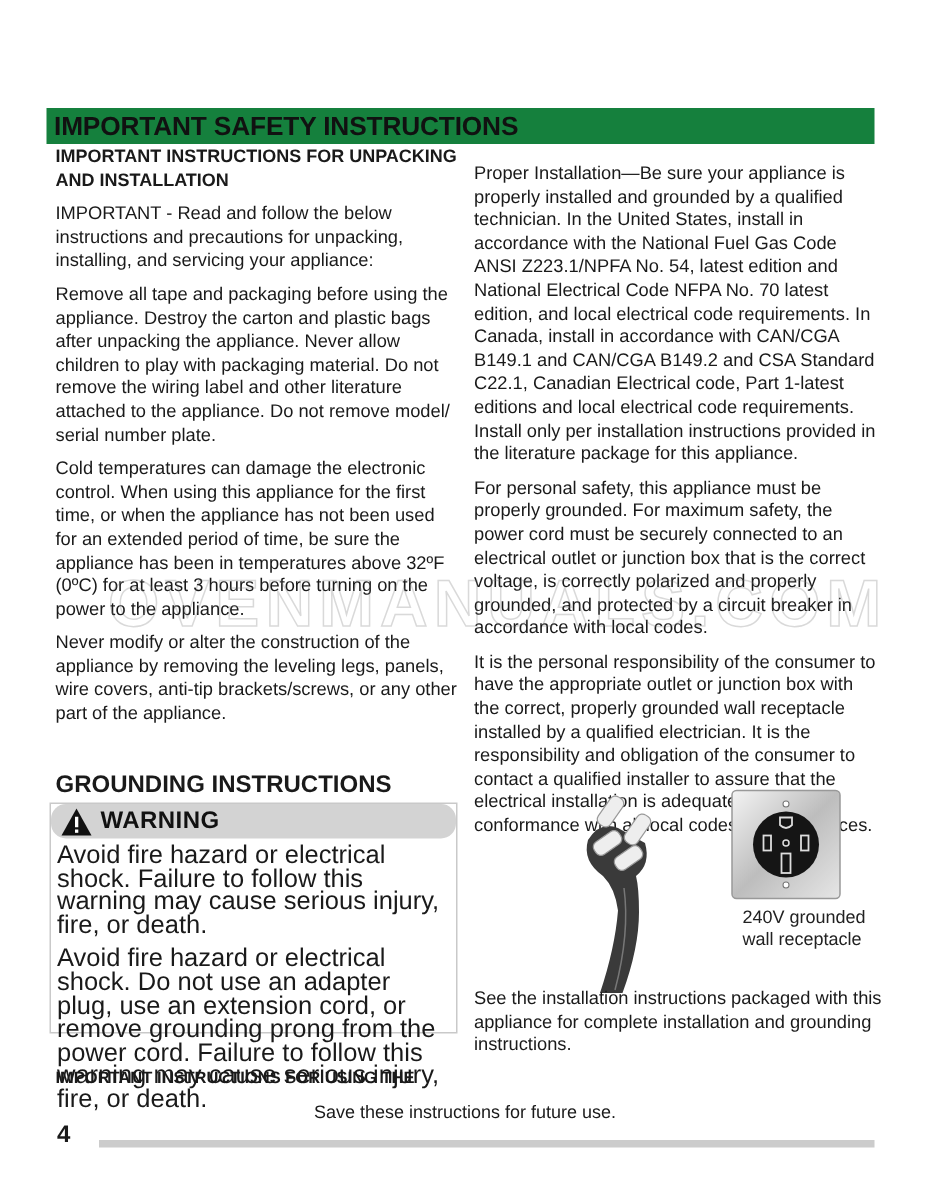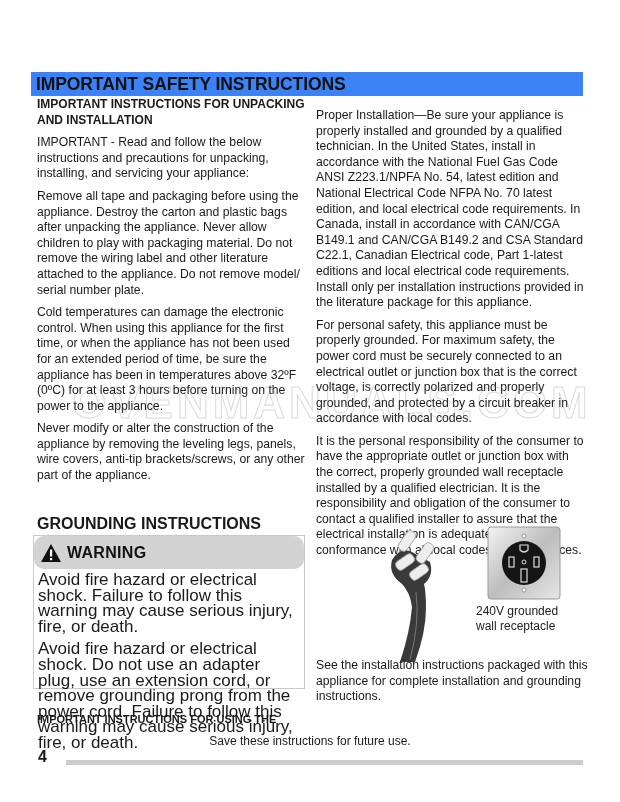--- a/index.html
+++ b/index.html
@@ -2,41 +2,41 @@
 <html><head>
 <meta charset="utf-8">
 <style>
   html, body { margin: 0; padding: 0; background: #ffffff; }
   body {
     width: 620px; height: 802px; position: relative; overflow: hidden;
     font-family: "Liberation Sans", sans-serif; color: #1a1a1a;
   }
   .page-header {
     position: absolute; left: 31px; top: 72px; width: 552px; height: 24px;
-    background: #3b82f6;
+    background: #15803d;
   }
   .page-header h1 {
     margin: 0; padding-left: 5px; font-size: 17.5px; line-height: 24px;
     font-weight: bold; letter-spacing: -0.1px; color: #111;
   }
   .col { position: absolute; font-size: 12.2px; line-height: 15.6px; }
   .col-left { left: 37px; top: 97px; width: 268px; }
   .col-right { left: 316px; top: 80px; width: 272px; margin-top: 28px; }
   .col p { margin: 0 0 7px 0; }
   .subhead { font-weight: bold; font-size: 12px; line-height: 15.6px; margin: 0 0 7px 0; }
 
   .grounding-heading {
     position: absolute; left: 37px; top: 515px; font-weight: bold; font-size: 16px;
   }
   .warning-box {
     position: absolute; left: 33px; top: 535px; width: 270px; height: 152px;
     border: 1px solid #c9c9c9; background: #fff;
   }
   .warning-bar {
-    height: 33px; background: #d3d3d3; display: flex; align-items: center; padding-left: 6px; border-radius: 10px;
+    height: 23px; background: #d3d3d3; display: flex; align-items: center; padding-left: 6px; border-radius: 10px;
   }
   .warning-bar .tri { width: 22px; height: 20px; margin-right: 5px; }
   .warning-bar span { font-weight: bold; font-size: 16px; color: #111; letter-spacing: 0.3px; }
   .warning-body { padding: 3px 5px 0 4px; font-size: 17px; line-height: 15.6px; }
   .warning-body p { margin: 0 0 7px 0; }
 
   .figure { position: absolute; left: 330px; top: 522px; width: 260px; height: 140px; }
   .fig-label-plug { position: absolute; left: 17px; top: 52px; font-size: 10.5px; line-height: 14px; color: #222; }
   .fig-label-recept { position: absolute; left: 146px; top: 82px; font-size: 12px; line-height: 15px; color: #222; }
   .plug-svg { position: absolute; left: 0; top: 0; }
@@ -126,21 +126,21 @@
     <circle cx="37" cy="10" r="2" fill="#fff" stroke="#777" stroke-width="0.7"></circle>
     <circle cx="37" cy="64" r="2" fill="#fff" stroke="#777" stroke-width="0.7"></circle>
     <circle cx="37" cy="37" r="22" fill="#151515"></circle>
     <path d="M33,19 L41,19 L41,24 Q37,28 33,24 Z" fill="none" stroke="#ddd" stroke-width="1.2"></path>
     <rect x="22" y="31" width="5" height="10" fill="none" stroke="#ddd" stroke-width="1.2"></rect>
     <rect x="47" y="31" width="5" height="10" fill="none" stroke="#ddd" stroke-width="1.2"></rect>
     <circle cx="37" cy="36" r="2" fill="none" stroke="#ddd" stroke-width="1"></circle>
     <rect x="34" y="43" width="6" height="13" fill="none" stroke="#ddd" stroke-width="1.2"></rect>
   </svg>
   <div class="fig-label-recept">
-    <span style="display:inline-block;width:100px;">240V grounded wall receptacle</span>
+    <span style="display:inline-block;width:100px;margin-left:19px;">240V grounded wall receptacle</span>
   </div>
 </div>
 
 <div class="see-install">See the installation instructions packaged with this appliance for complete installation and grounding instructions.</div>
 
 <div class="using-heading">IMPORTANT INSTRUCTIONS FOR USING THE</div>
 
 <div class="save-note">
   <span style="margin-left:0;">Save these instructions for future use.</span>
 </div>

